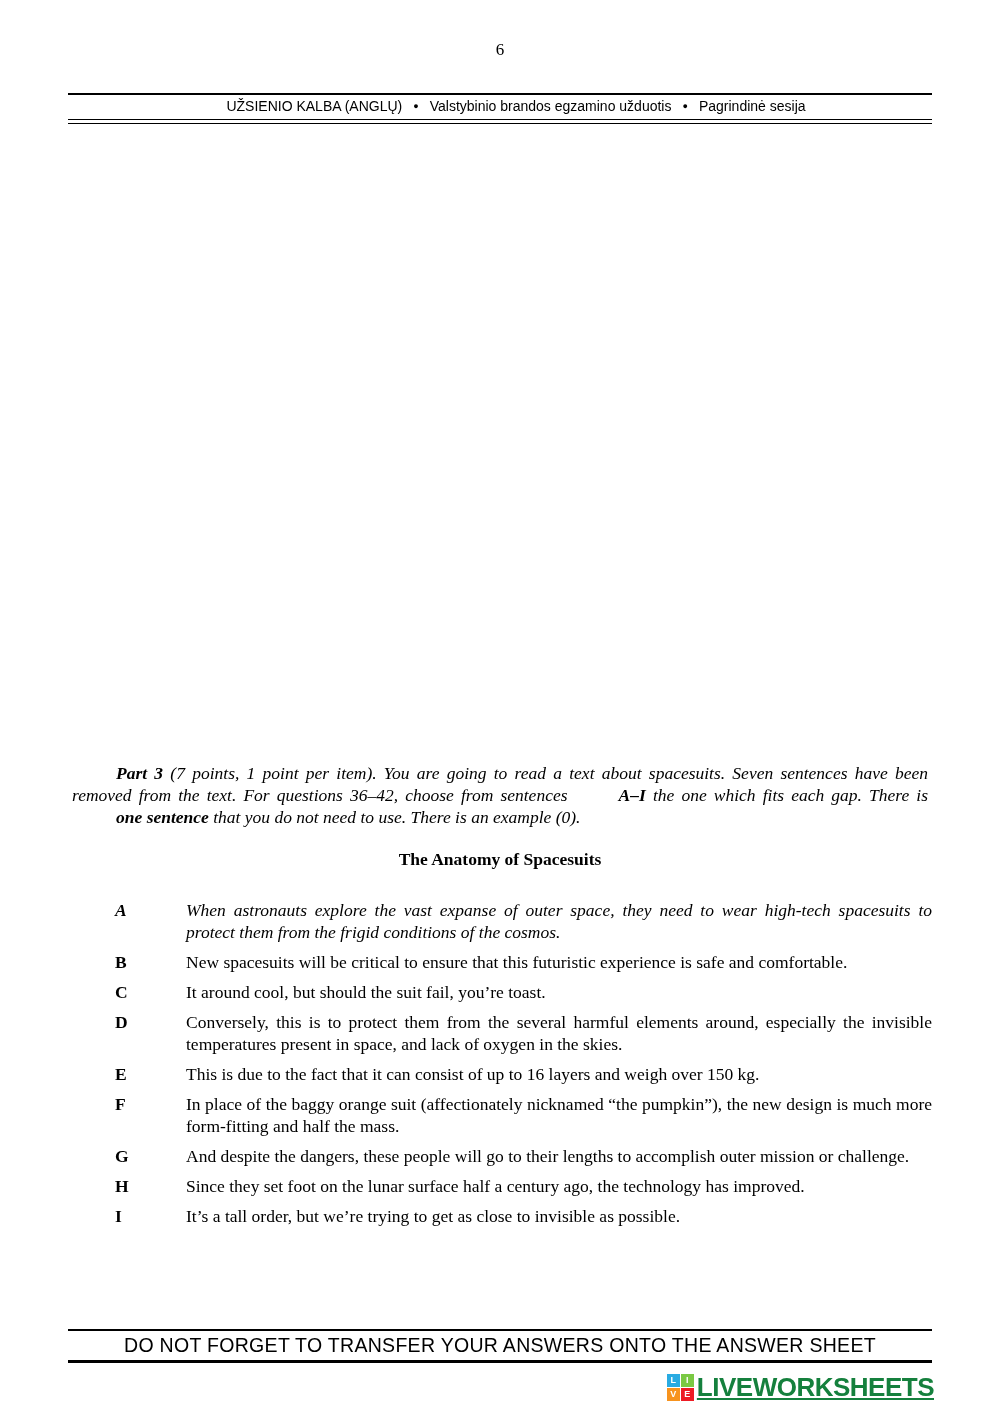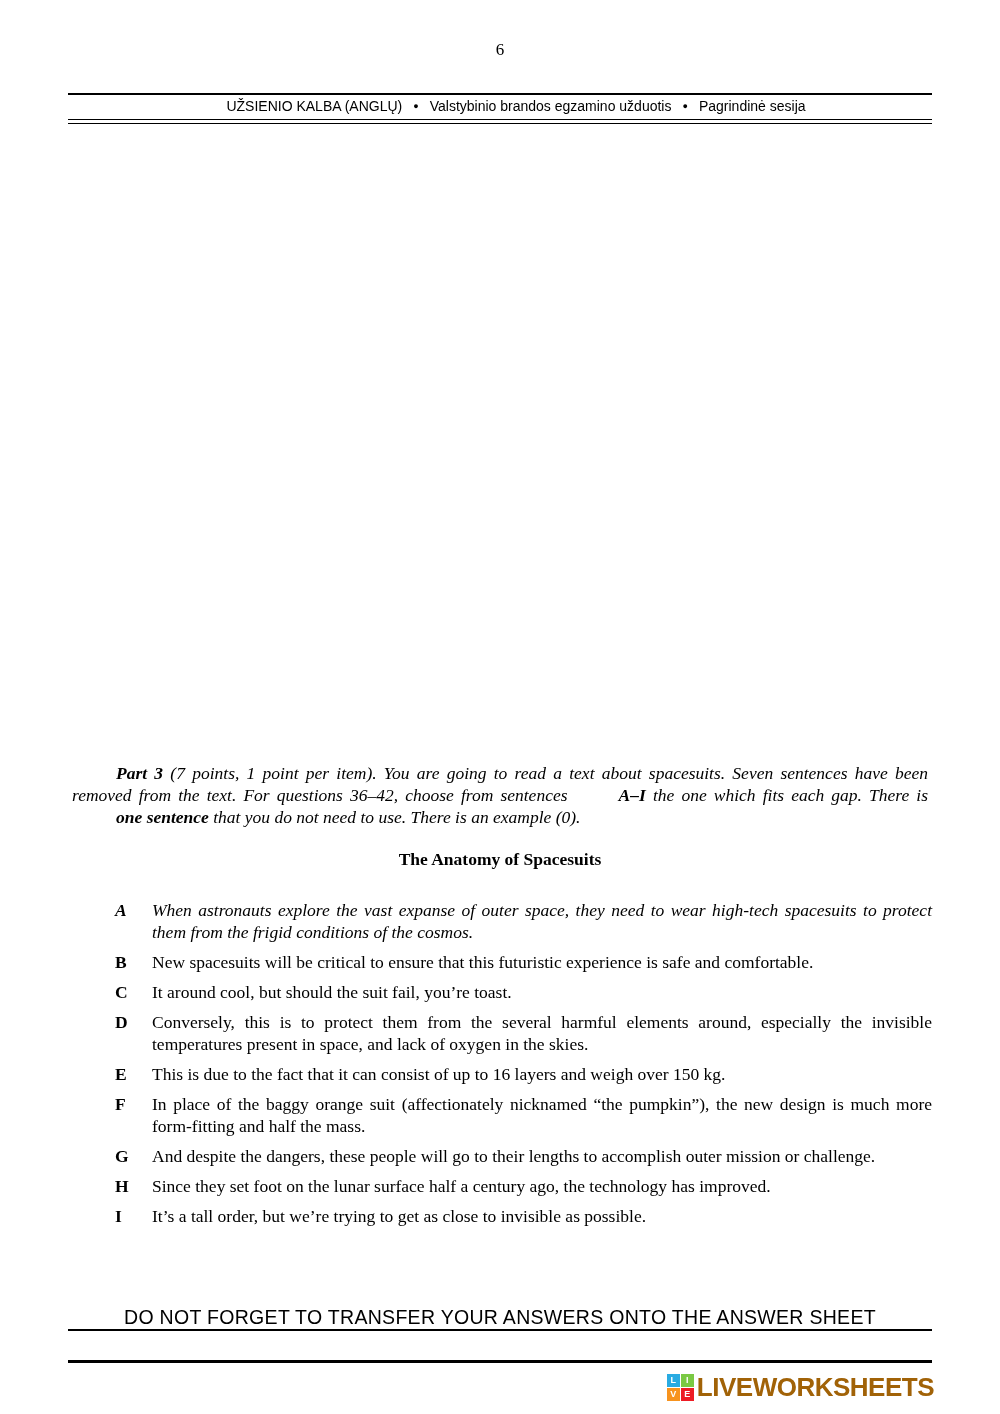--- a/index.html
+++ b/index.html
@@ -62,28 +62,28 @@
 
   
   .sentences {
     position: absolute;
     top: 899px; left: 72px; width: 860px;
     font-size: 17.5px;
     line-height: 22px;
   }
   .row { display: flex; margin-bottom: 8px; }
   .letter { flex: none; width: 37px; margin-left: 43px; font-weight: bold; }
-  .text { flex: 1; text-align: justify; }
+  .text { flex: 1; text-align: justify; margin-left: 34px; }
   .row.example .letter, .row.example .text { font-style: italic; }
 
   
   .rule-footer-top { top: 1329px; border-top-width: 2px; }
   .footer-text {
     position: absolute;
-    top: 1306px; left: 68px; width: 864px;
+    top: 1334px; left: 68px; width: 864px;
     text-align: center;
     font-family: "Liberation Sans", sans-serif;
     font-size: 19.5px;
     letter-spacing: 0.3px;
   }
   .rule-footer-bottom { top: 1360px; border-top-width: 3px; }
 
   
   .logo {
     position: absolute;
@@ -179,16 +179,16 @@
   <div class="footer-text">DO NOT FORGET TO TRANSFER YOUR ANSWERS ONTO THE ANSWER SHEET</div>
   <div class="rule rule-footer-bottom"></div>
 
   <div class="logo">
     <div class="tiles">
       <span class="tile" style="background-color: rgb(41, 171, 226);">L</span>
       <span class="tile" style="background-color: rgb(122, 201, 67);">I</span>
       <span class="tile" style="background-color: rgb(247, 147, 30);">V</span>
       <span class="tile" style="background-color: rgb(237, 28, 36);">E</span>
     </div>
-    <span class="wordmark" style="color: #a16207;">LIVEWORKSHEETS</span>
+    <span class="wordmark" style="color: #15803d; text-decoration: underline;">LIVEWORKSHEETS</span>
   </div>
 
 </div>
 
 </body></html>

